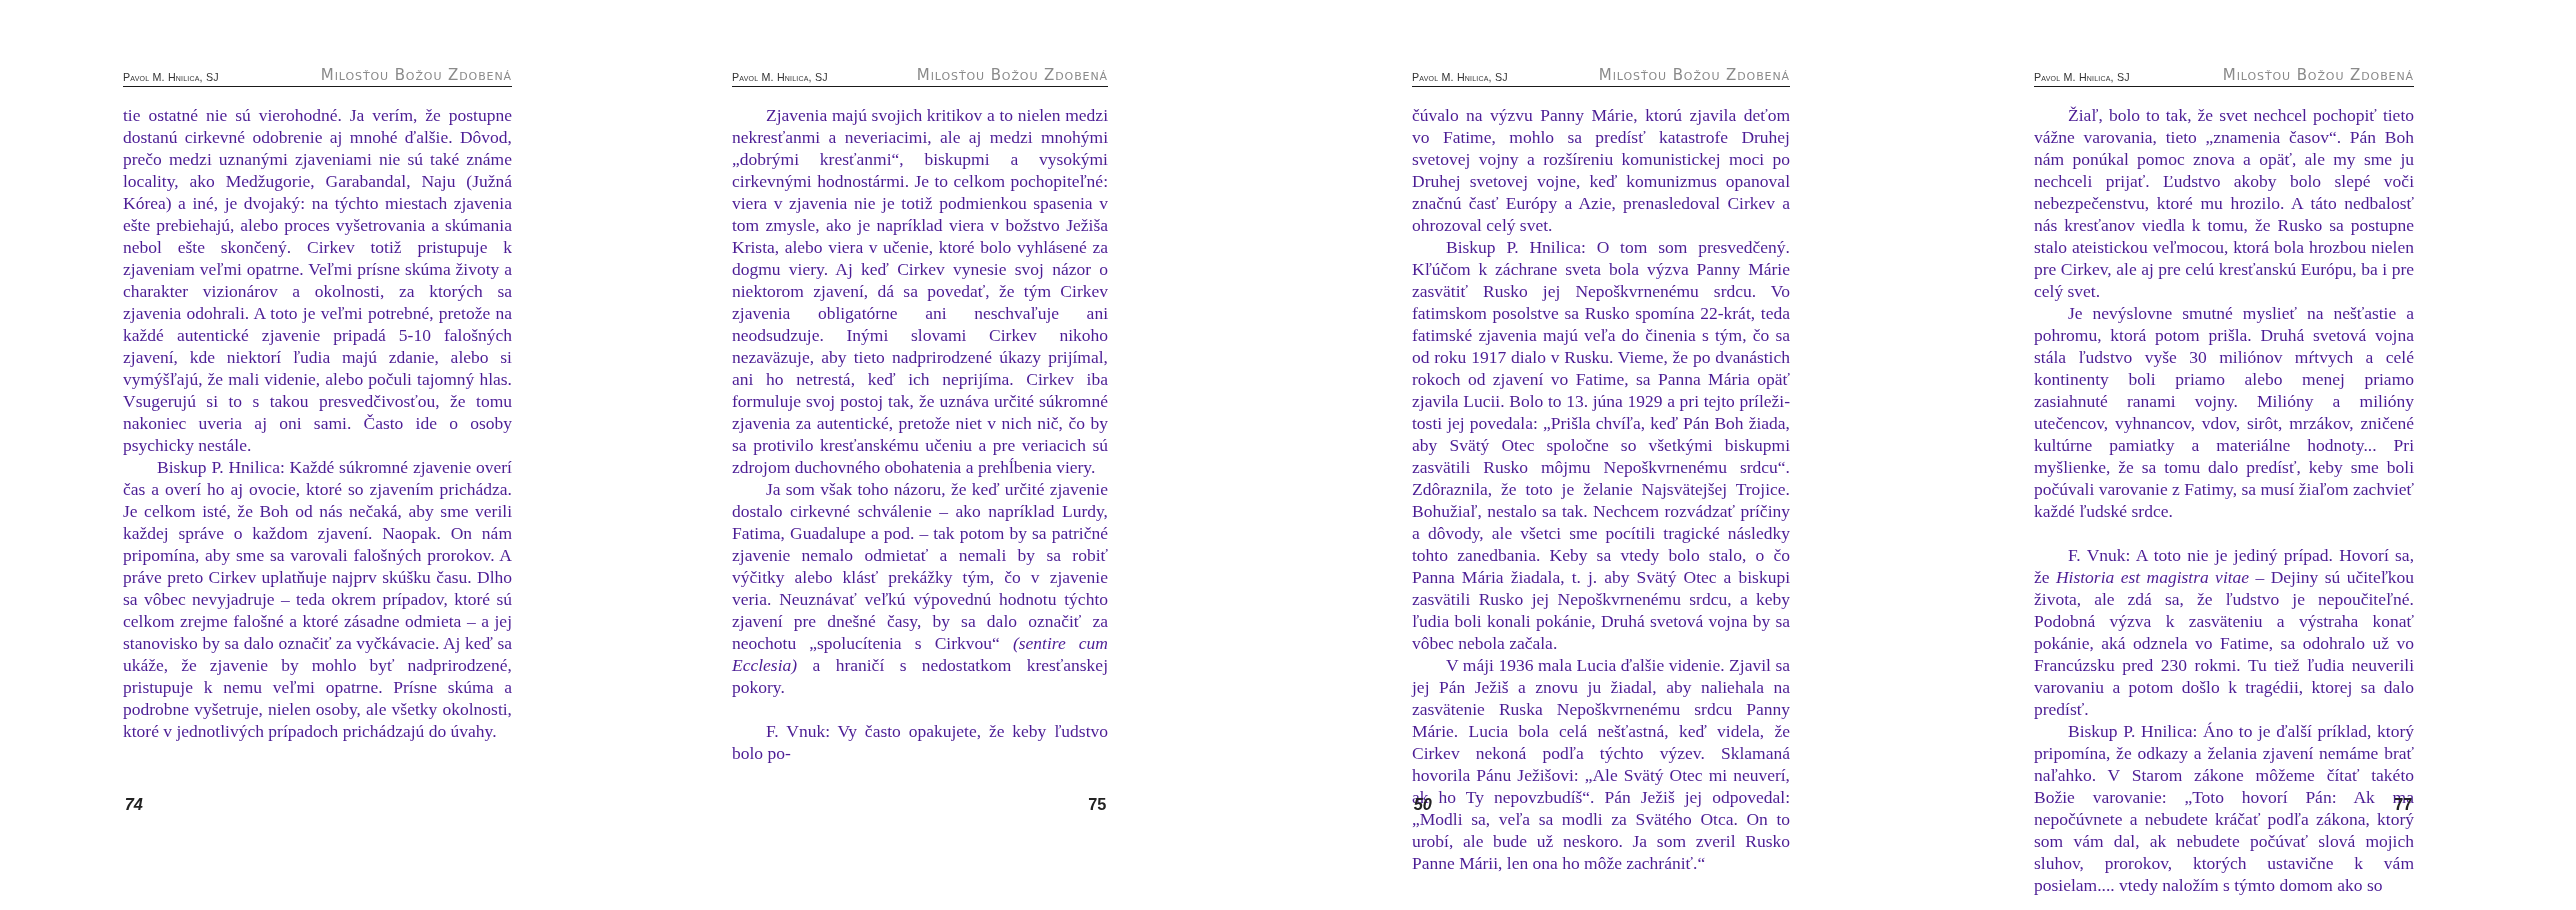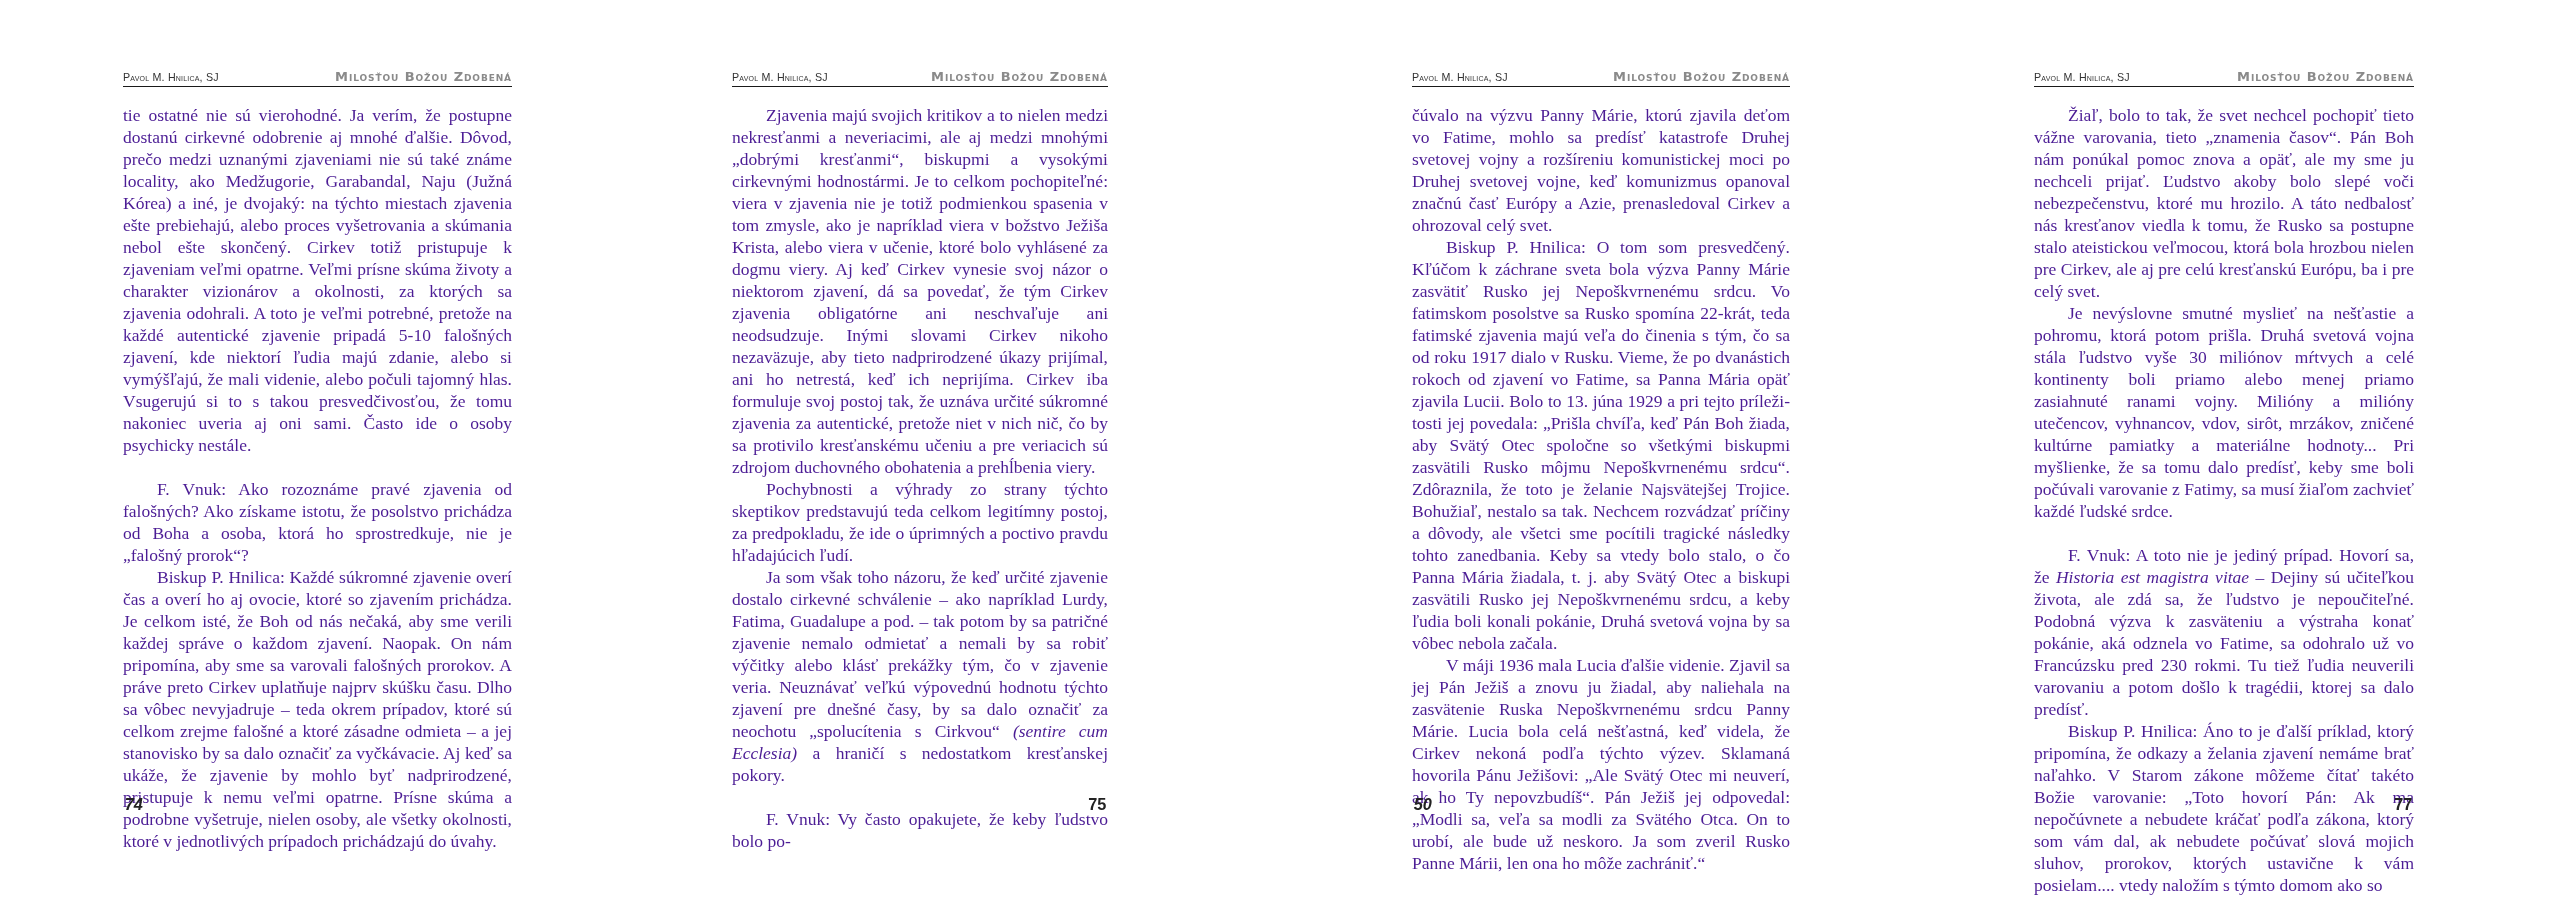--- a/index.html
+++ b/index.html
@@ -1,20 +1,20 @@
 <!DOCTYPE html>
 <html style="font-size:13.7px"><head>
 <meta charset="utf-8">
 <style>
   html, body { margin:0; padding:0; background:#ffffff; }
   body { width:2576px; height:910px; position:relative; overflow:hidden; }
   .page { position:absolute; top:0; height:910px; }
   .hdr { position:absolute; left:0; right:0; top:67px; height:19px; border-bottom:1.7px solid #1a1a1a; }
   .hdr-author { position:absolute; left:0; bottom:2.6px; font-family:"Liberation Sans", sans-serif; font-size:10.7px; color:#333; font-variant:small-caps; letter-spacing:0.2px; }
-  .hdr-title { position:absolute; right:0; bottom:1.7px; font-family:"DejaVu Sans", sans-serif; font-weight:bold; font-size:13px; color:#8a8a8a; font-variant:small-caps; letter-spacing:0.9px; }
+  .hdr-title { position:absolute; right:0; bottom:1.7px; font-family:"DejaVu Sans", sans-serif; font-weight:normal; font-size:15px; color:#8a8a8a; font-variant:small-caps; letter-spacing:0.9px; }
   .body { position:absolute; left:0; right:0; top:104px; font-family:"Liberation Serif", serif; font-size:17.5px; line-height:22px; color:#4c1d95; text-align:justify; hyphens:manual; }
   .body p { margin:0; }
   .body p.ind { text-indent:34px; }
   .body p.gap { margin-top:22px; }
   .body .spk { font-weight:normal; }
   .body em { font-style:italic; }
   .pno { position:absolute; top:795px; font-family:"Liberation Sans", sans-serif; font-style:italic; font-size:16.3px; color:#222;font-weight:bold; }
   .pno.left { left:1.7px; }
   .pno.right { right:1.7px; font-style:normal; }
   #p74 { left:123px; width:389px; }
@@ -25,34 +25,32 @@
 </head>
 <body>
 
 <div class="page" id="p74">
   <div class="hdr">
     <span class="hdr-author">Pavol M. Hnilica, SJ</span>
     <span class="hdr-title">Milosťou Božou Zdobená</span>
   </div>
   <div class="body">
     <p><span>tie ostatné nie sú vierohodné. Ja verím, že postupne dosta­nú cirkevné odobrenie aj mnohé ďalšie. Dôvod, prečo medzi uznanými zjaveniami nie sú také známe locality, ako Medžugorie, Garabandal, Naju (Južná Kórea) a iné, je dvojaký: na týchto miestach zjavenia ešte prebiehajú, alebo proces vyšetrovania a skúmania nebol ešte skonče­ný. Cirkev totiž pristupuje k zjaveniam veľmi opatrne. Veľmi prísne skúma životy a charakter vizionárov a okol­nosti, za ktorých sa zjavenia odohrali. A toto je veľmi potrebné, pretože na každé autentické zjavenie pripadá 5-10 falošných zjavení, kde niektorí ľudia majú zdanie, alebo si vymýšľajú, že mali videnie, alebo počuli tajomný hlas. Vsugerujú si to s takou presvedčivosťou, že tomu nakoni­ec uveria aj oni sami. Často ide o osoby psychicky nestále.</span></p>
-    <p class="ind gap"><span class="spk">F. Vnuk:</span><span> Ako rozoznáme pravé zjavenia od falošných? Ako získame istotu, že posolstvo prichádza od Boha a osoba, ktorá ho sprostredkuje, nie je „falošný prorok“?</span></p>
     <p class="ind"><span class="spk">Biskup P. Hnilica:</span><span> Každé súkromné zjavenie overí čas a overí ho aj ovocie, ktoré so zjavením prichádza. Je cel­kom isté, že Boh od nás nečaká, aby sme verili každej sprá­ve o každom zjavení. Naopak. On nám pripomína, aby sme sa varovali falošných prorokov. A práve preto Cirkev uplatňuje najprv skúšku času. Dlho sa vôbec nevyjadruje – teda okrem prípadov, ktoré sú celkom zrejme falošné a ktoré zásadne odmieta – a jej stanovisko by sa dalo ozna­čiť za vyčkávacie. Aj keď sa ukáže, že zjavenie by mohlo byť nadprirodzené, pristupuje k nemu veľmi opatrne. Prísne skúma a podrobne vyšetruje, nielen osoby, ale všetky okol­nosti, ktoré v jednotlivých prípadoch prichádzajú do úvahy.</span></p>
   </div>
   <div class="pno left">74</div>
 </div>
 
 <div class="page" id="p75">
   <div class="hdr">
     <span class="hdr-author">Pavol M. Hnilica, SJ</span>
     <span class="hdr-title">Milosťou Božou Zdobená</span>
   </div>
   <div class="body">
     <p class="ind"><span>Zjavenia majú svojich kritikov a to nielen medzi nekresťanmi a neveriacimi, ale aj medzi mnohými „dobrý­mi kresťanmi“, biskupmi a vysokými cirkevnými hod­nostármi. Je to celkom pochopiteľné: viera v zjavenia nie je totiž podmienkou spasenia v tom zmysle, ako je napríklad viera v božstvo Ježiša Krista, alebo viera v učenie, ktoré bolo vyhlásené za dogmu viery. Aj keď Cirkev vynesie svoj názor o niektorom zjavení, dá sa povedať, že tým Cirkev zjavenia obligatórne ani neschvaľuje ani neodsudzuje. Inými slovami Cirkev nikoho nezaväzuje, aby tieto nadpri­rodzené úkazy prijímal, ani ho netrestá, keď ich neprijíma. Cirkev iba formuluje svoj postoj tak, že uznáva určité súkromné zjavenia za autentické, pretože niet v nich nič, čo by sa protivilo kresťanskému učeniu a pre veriacich sú zdrojom duchovného obohatenia a prehĺbenia viery.</span></p>
-    <p class="ind"><span>Pochybnosti a výhrady zo strany týchto skeptikov predstavujú teda celkom legitímny postoj, za predpokladu, že ide o úprimných a poctivo pravdu hľadajúcich ľudí.</span></p>
     <p class="ind"><span>Ja som však toho názoru, že keď určité zjavenie dosta­lo cirkevné schválenie – ako napríklad Lurdy, Fatima, Gua­dalupe a pod. – tak potom by sa patričné zjavenie nemalo odmietať a nemali by sa robiť výčitky alebo klásť prekážky tým, čo v zjavenie veria. Neuznávať veľkú výpovednú hod­notu týchto zjavení pre dnešné časy, by sa dalo označiť za neochotu „spolucítenia s Cirkvou“ </span><em>(sentire cum Ecclesia)</em><span> a hraničí s nedostatkom kresťanskej pokory.</span></p>
     <p class="ind gap"><span class="spk">F. Vnuk:</span><span> Vy často opakujete, že keby ľudstvo bolo po-</span></p>
   </div>
   <div class="pno right">75</div>
 </div>
 
 <div class="page" id="p76">
   <div class="hdr">
     <span class="hdr-author">Pavol M. Hnilica, SJ</span>
     <span class="hdr-title">Milosťou Božou Zdobená</span>

